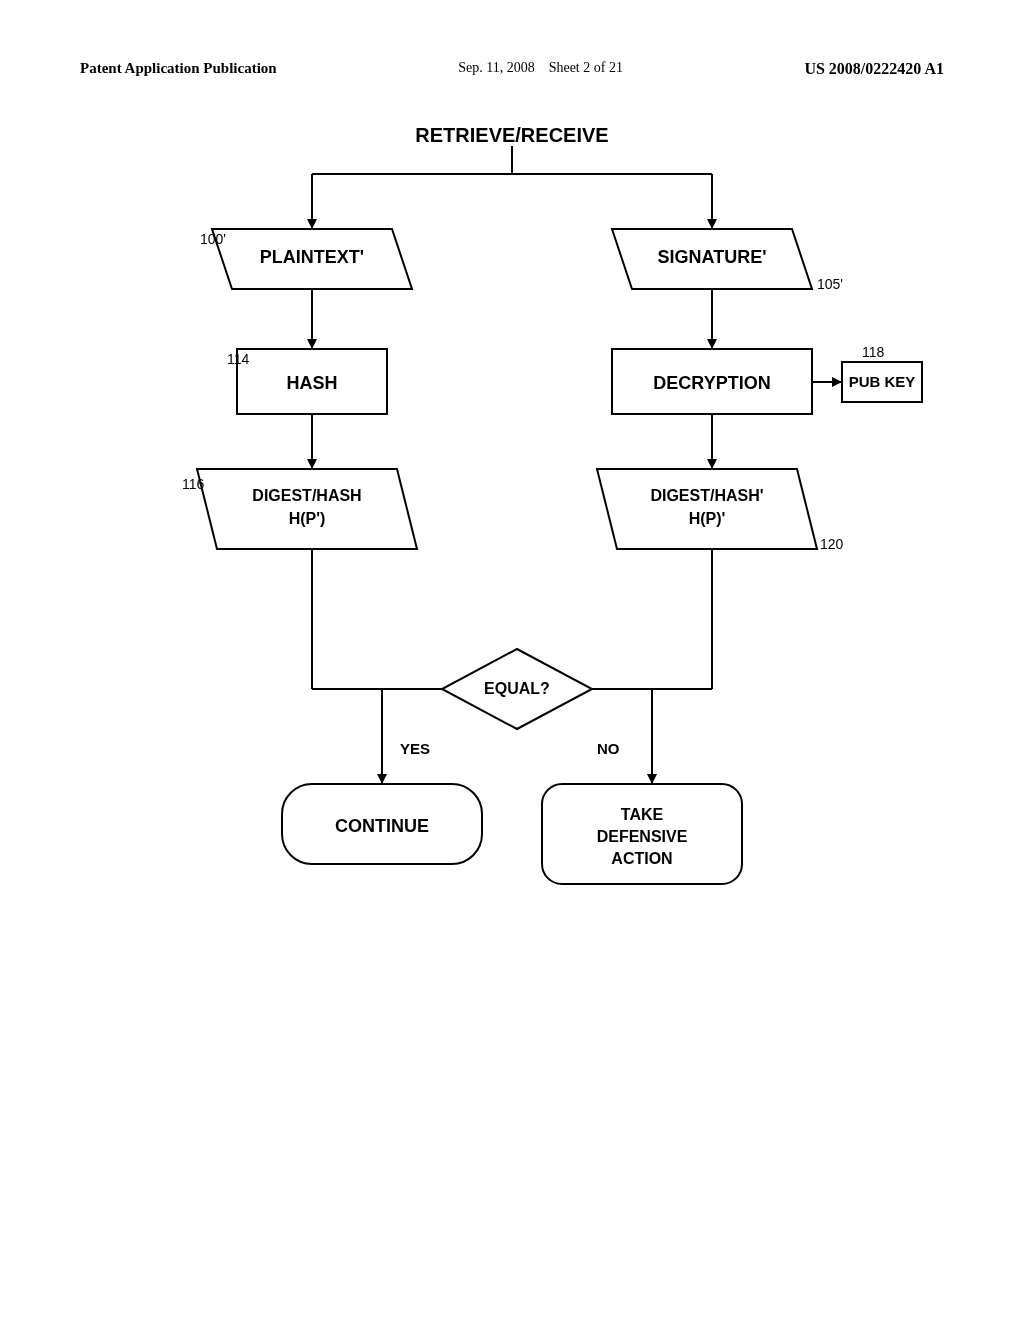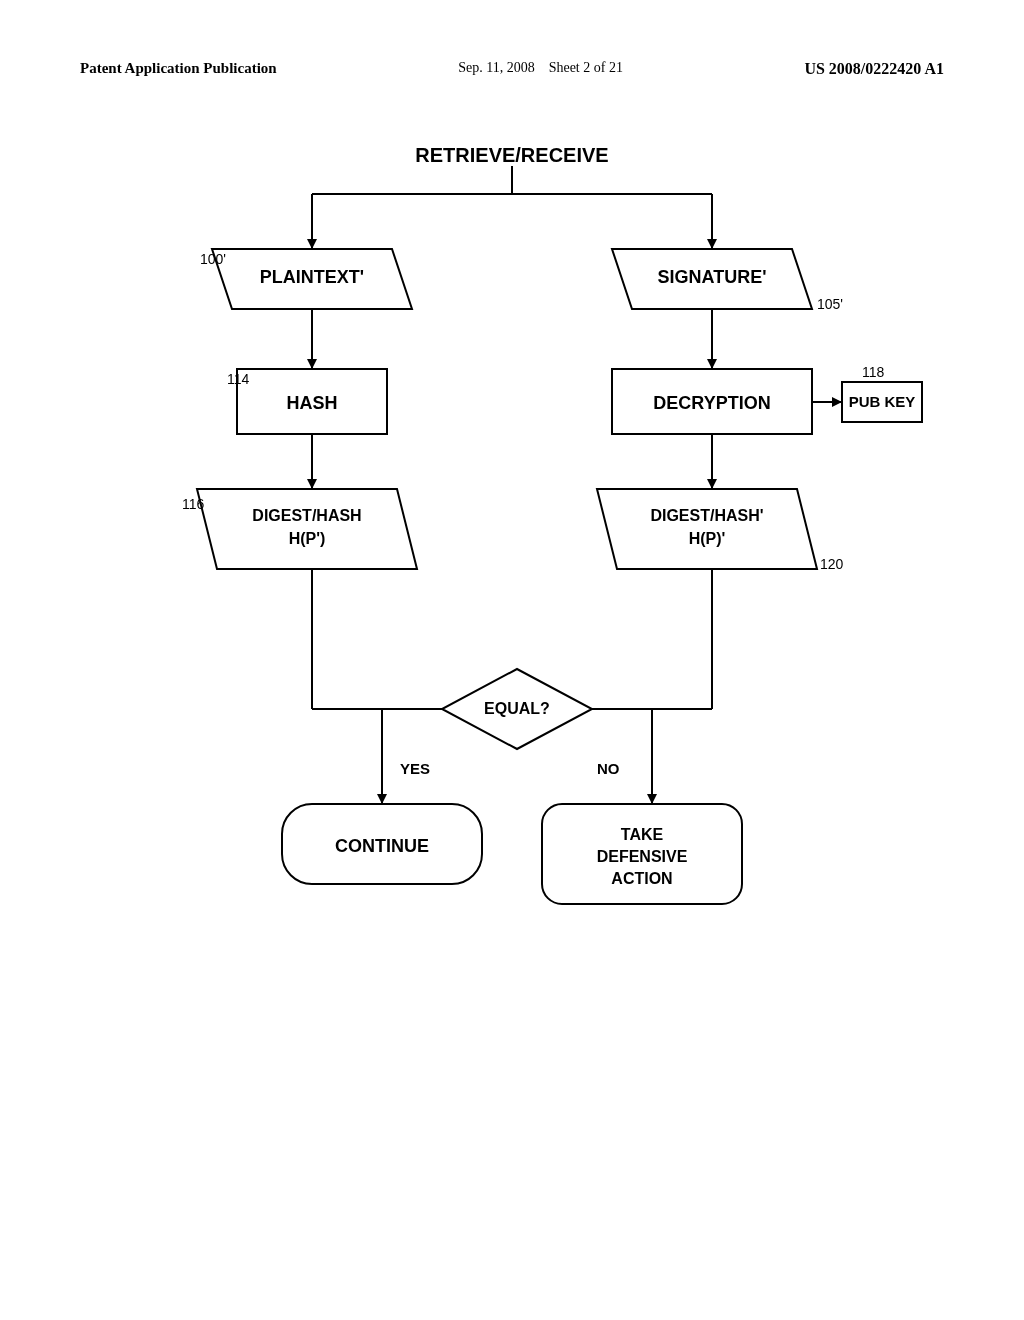--- a/index.html
+++ b/index.html
@@ -18,21 +18,21 @@
       background: #fff;
       position: relative;
       padding: 60px 80px;
     }
 
     
     .header {
       display: flex;
       justify-content: space-between;
       align-items: flex-start;
-      margin-bottom: 56px;
+      margin-bottom: 36px;
       font-size: 14px;
     }
     .header-left {
       font-weight: bold;
       font-size: 15px;
     }
     .header-center {
       font-size: 14px;
       text-align: center;
     }

